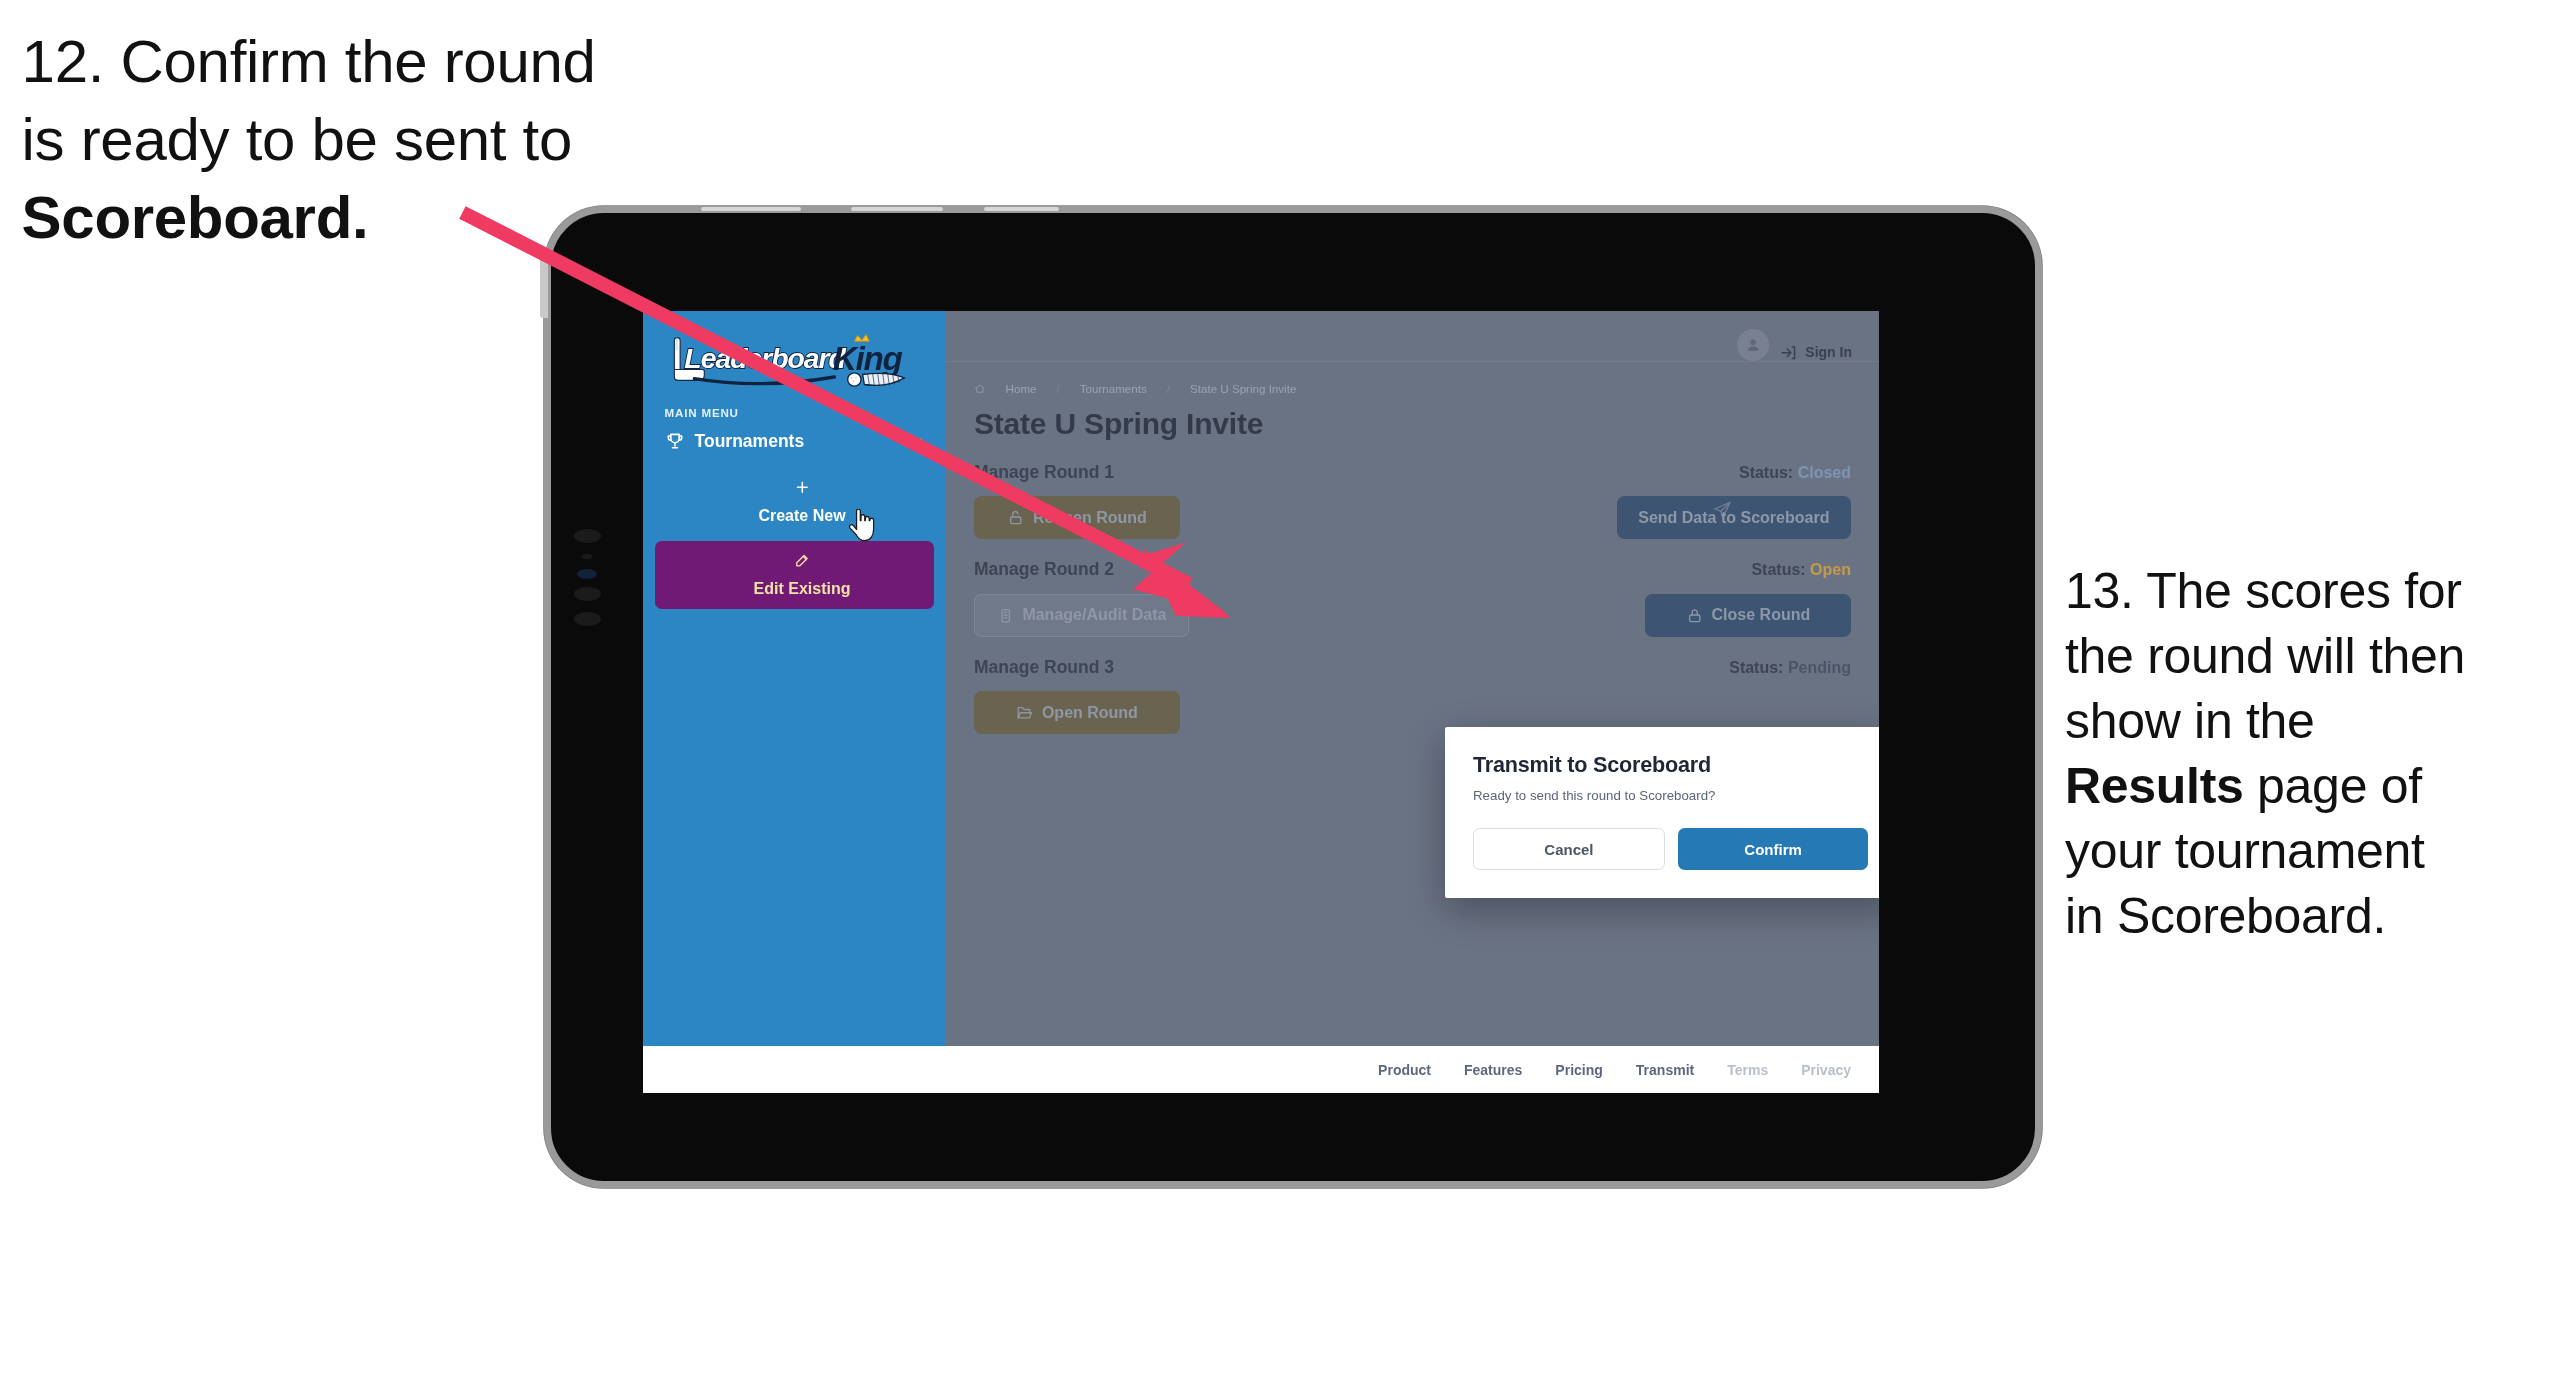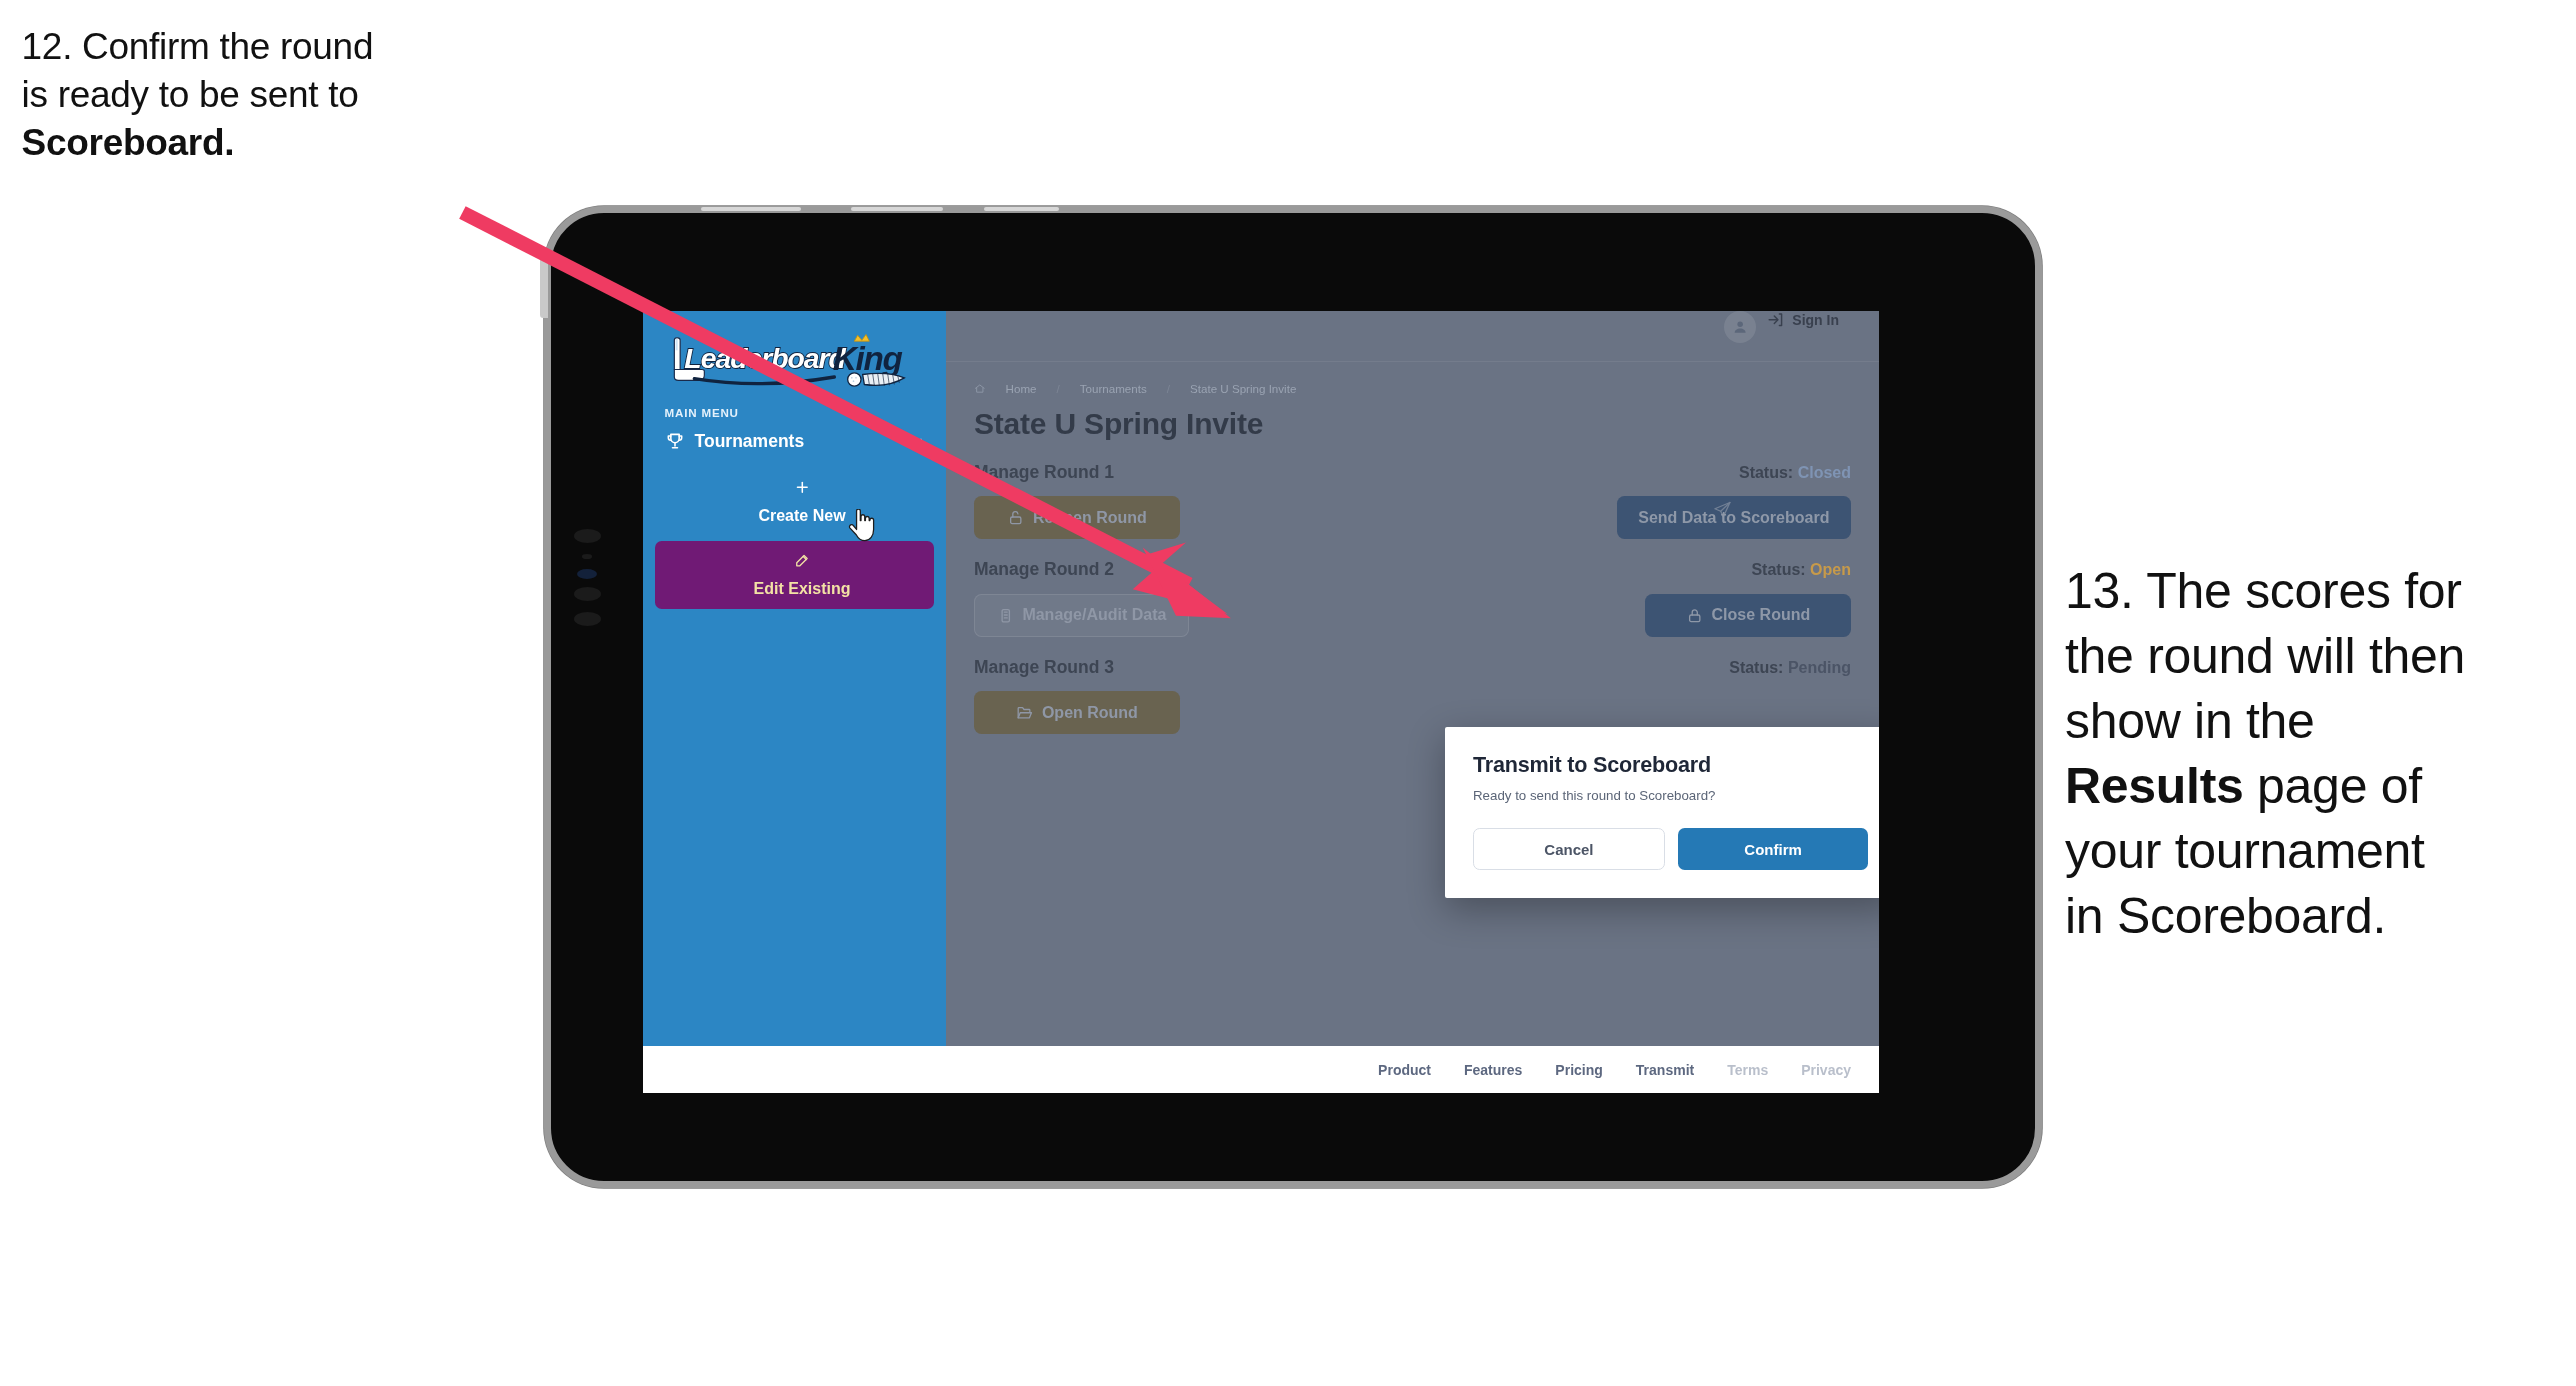--- a/index.html
+++ b/index.html
@@ -21,21 +21,21 @@
     position: absolute;
     color: #111111;
     font-family: "Liberation Sans", sans-serif;
     line-height: 1.30;
     letter-spacing: -0.3px;
   }
   #caption-left {
     left: 21.6px;
     top: 23px;
     width: 632px;
-    font-size: 37px;
+    font-size: 60px;
   }
   #caption-right {
     left: 2065px;
     top: 559px;
     width: 516px;
     font-size: 50px;
   }
   .caption b { font-weight: 700; }
 
   
@@ -179,24 +179,24 @@
   #main {
     flex: 1 1 auto;
     min-width: 0;
     display: flex;
     flex-direction: column;
     position: relative;
   }
   #topbar {
     height: 50px;
     display: flex;
-    align-items: flex-start;
+    align-items: flex-end;
     justify-content: flex-end;
     gap: 11.6px;
-    padding-right: 40px;
+    padding-right: 27px;
     border-bottom: 0.8px solid rgba(255,255,255,0.07);
     flex: 0 0 50px;
   }
   #avatar {
     width: 32px; height: 32px;
     border-radius: 50%;
     background: rgba(255,255,255,0.10);
     display: flex; align-items: center; justify-content: center;
   }
   #signin {

